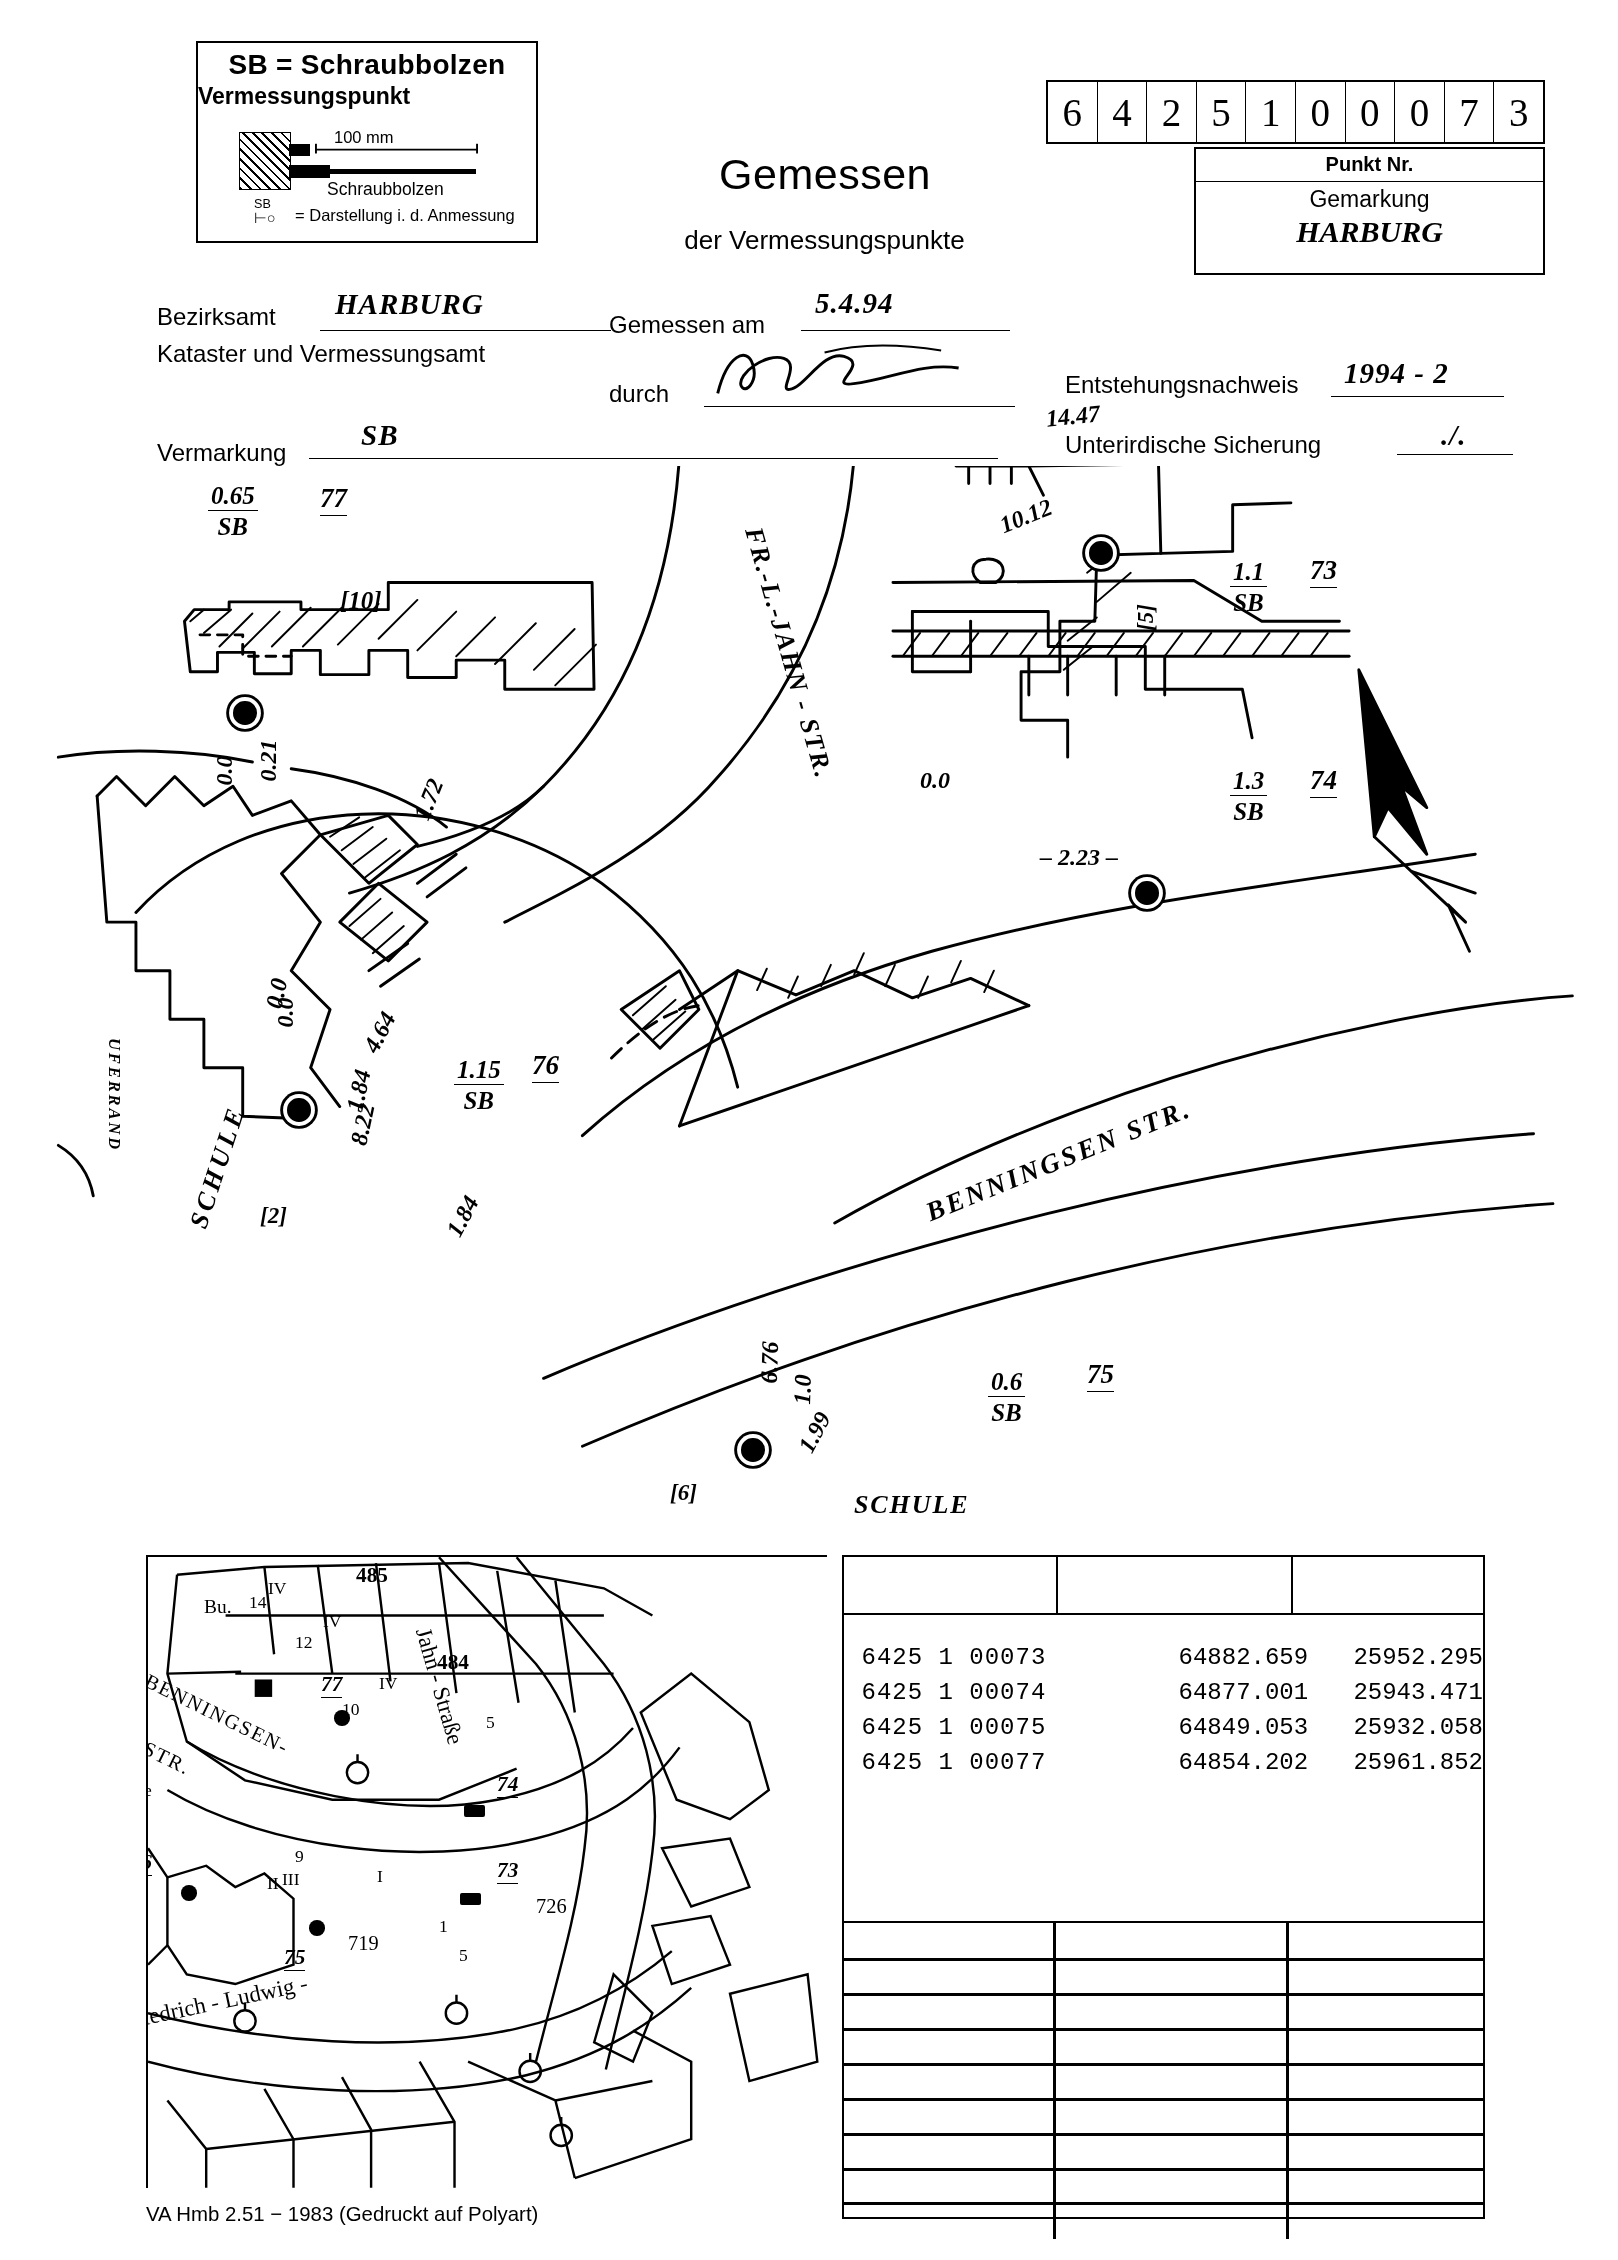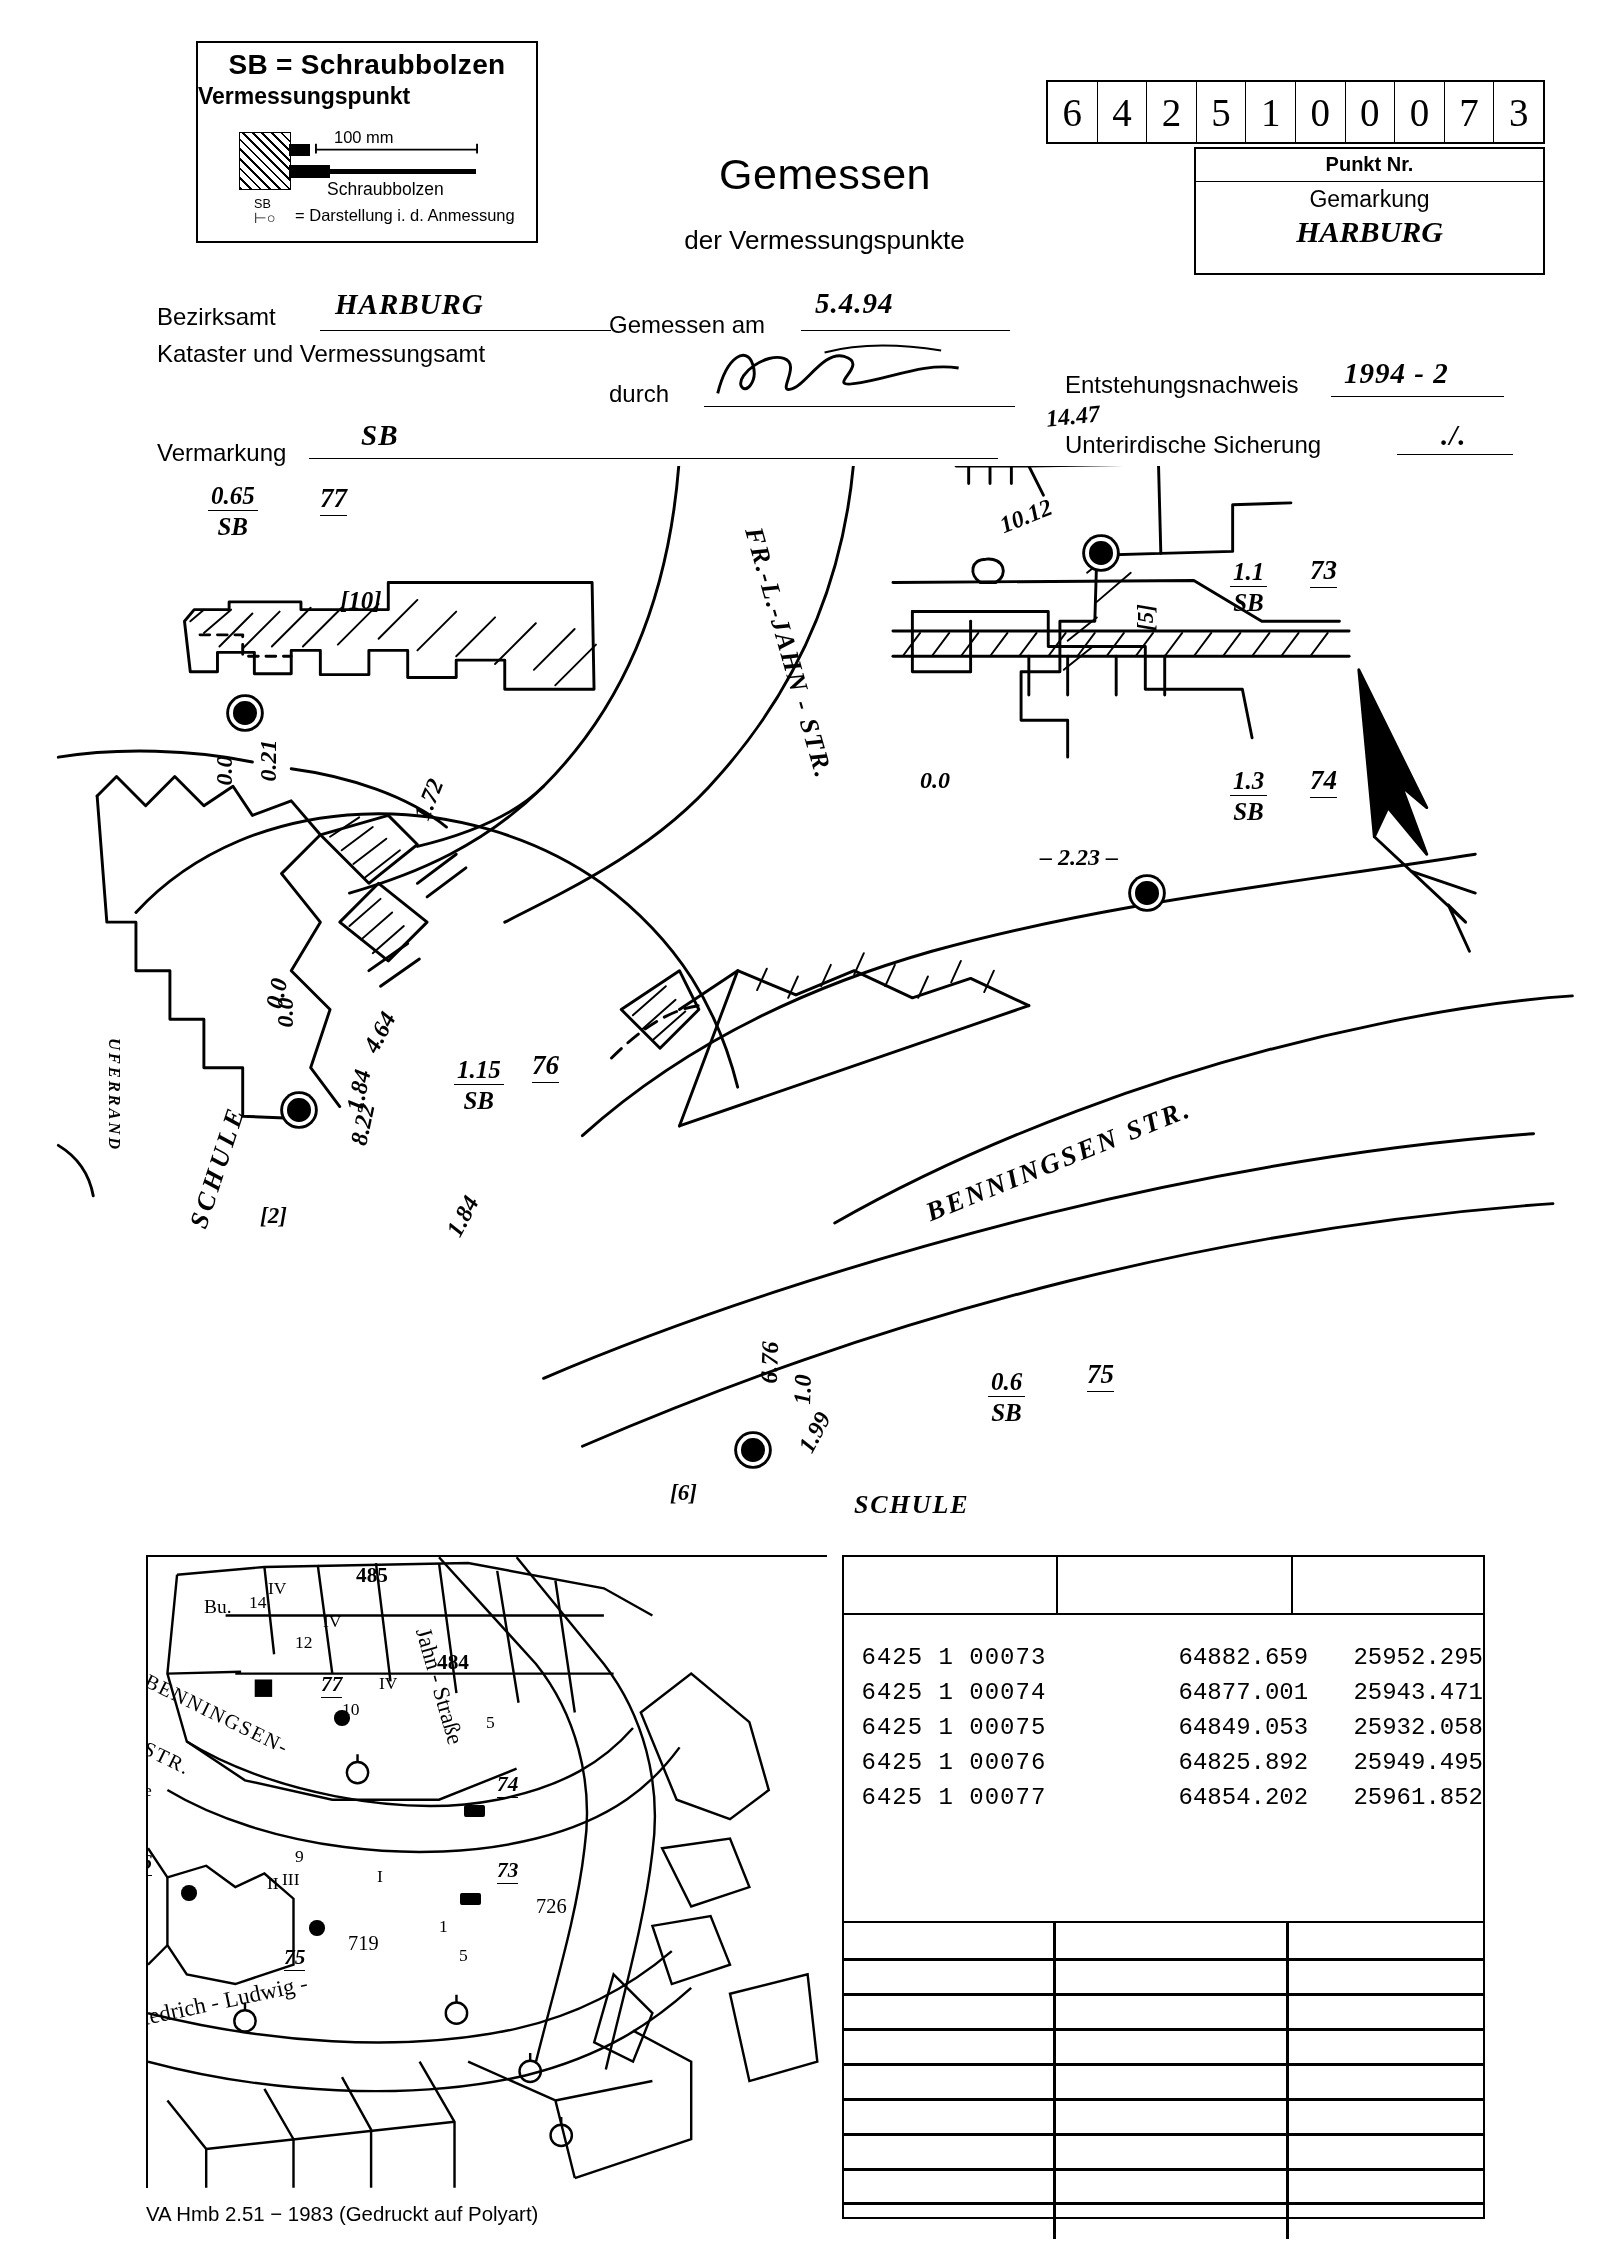--- a/index.html
+++ b/index.html
@@ -532,25 +532,20 @@
         <div class="k">6425 1 00074</div>
         <div class="y">64877.001</div>
         <div class="x">25943.471</div>
       </div>
       <div class="ct-row">
         <div class="k">6425 1 00075</div>
         <div class="y">64849.053</div>
         <div class="x">25932.058</div>
       </div>
       <div class="ct-row">
-        <div class="k">6425 1 00076</div>
-        <div class="y">64825.892</div>
-        <div class="x">25949.495</div>
-      </div>
-      <div class="ct-row">
         <div class="k">6425 1 00077</div>
         <div class="y">64854.202</div>
         <div class="x">25961.852</div>
       </div>
     </div>
     <div class="ct-foot">
       <div class="vline" style="left:209px;"></div>
       <div class="vline" style="left:442px;"></div>
       <div class="hline" style="top:35px;"></div>
       <div class="hline" style="top:70px;"></div>

